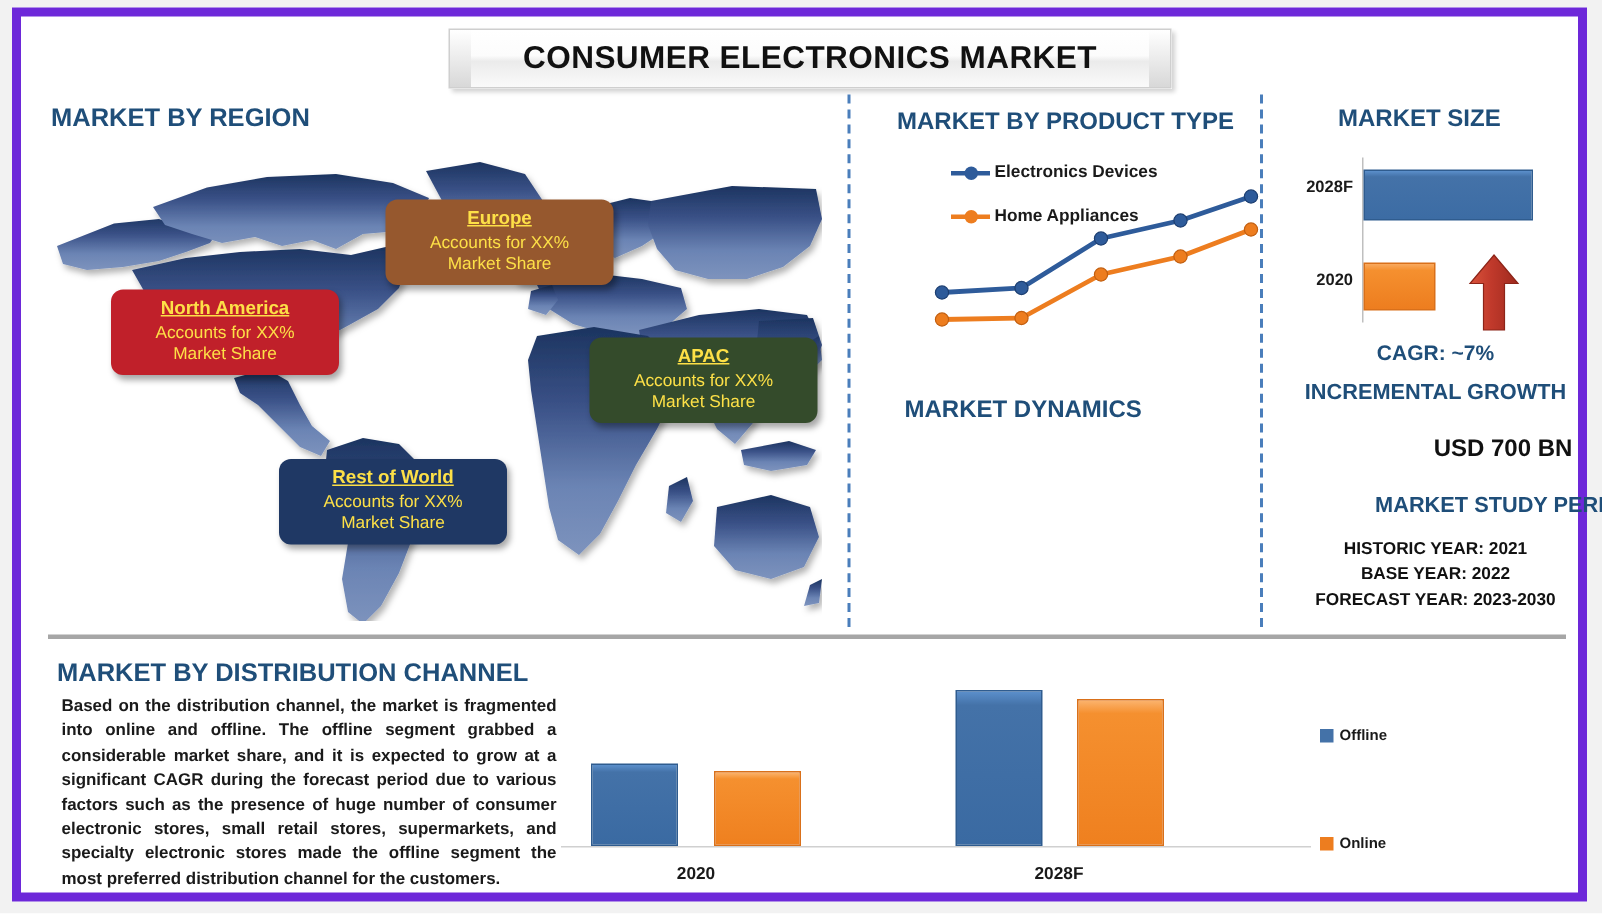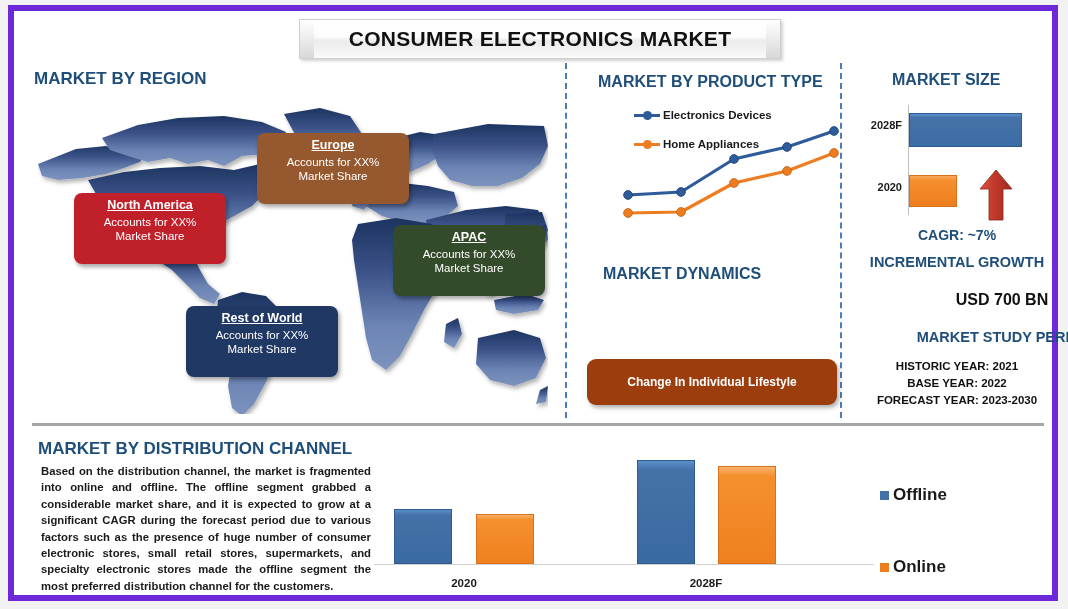--- a/index.html
+++ b/index.html
@@ -91,24 +91,24 @@
     top: 83px;
     width: 520px;
     height: 320px;
   }
   #map-wrap svg { display: block; width: 100%; height: 100%; }
 
   
   .callout {
     position: absolute;
     border-radius: 8px;
-    color: #ffffff;
+    color: #fde047;
     text-align: center;
     box-shadow: 2px 3px 4px rgba(0,0,0,0.35);
-    padding: 5px 8px 21px 8px;
+    padding: 5px 8px 7px 8px;
     box-sizing: border-box;
     line-height: 1.25;
   }
   .callout .c-title {
     display: block;
     font-weight: bold;
     font-size: 12.5px;
     text-decoration: underline;
     margin-bottom: 1px;
   }
@@ -255,21 +255,21 @@
     font-size: 11.5px;
     font-weight: bold;
     color: #1a1a1a;
     text-align: center;
     white-space: nowrap;
   }
   .bc-legend {
     position: absolute;
     display: flex;
     align-items: center;
-    font-size: 17px;
+    font-size: 10px;
     font-weight: bold;
     color: #1a1a1a;
     white-space: nowrap;
   }
   .bc-legend .sw {
     width: 9px;
     height: 9px;
     margin-right: 4px;
     display: inline-block;
   }
@@ -415,23 +415,20 @@
             <circle cx="124" cy="80" r="4.4"></circle>
             <circle cx="177" cy="68" r="4.4"></circle>
             <circle cx="224" cy="50" r="4.4"></circle>
           </g>
         </g>
       </svg>
     </div>
 
     <div class="sec-head" style="left:589px; top:254px; font-size:16px;">MARKET DYNAMICS</div>
 
-    <div class="dyn-box" style="left:573px; top:348px; width:250px; height:46px; background:#9c3d0e;">
-      <span>Change In Individual Lifestyle</span>
-    </div>
 
     <div class="sec-head" style="left:878px; top:60px; font-size:16px;">MARKET SIZE</div>
 
     <div class="ms-axis" style="left:894px; top:94px; height:110px;"></div>
 
     <div class="ms-cat" style="left:838px; top:108px; width:50px;">2028F</div>
     <div class="ms-bar blue" style="left:895px; top:102px; width:113px; height:34px;"></div>
 
     <div class="ms-cat" style="left:838px; top:170px; width:50px;">2020</div>
     <div class="ms-bar orange" style="left:895px; top:164px; width:48px; height:32px;"></div>

